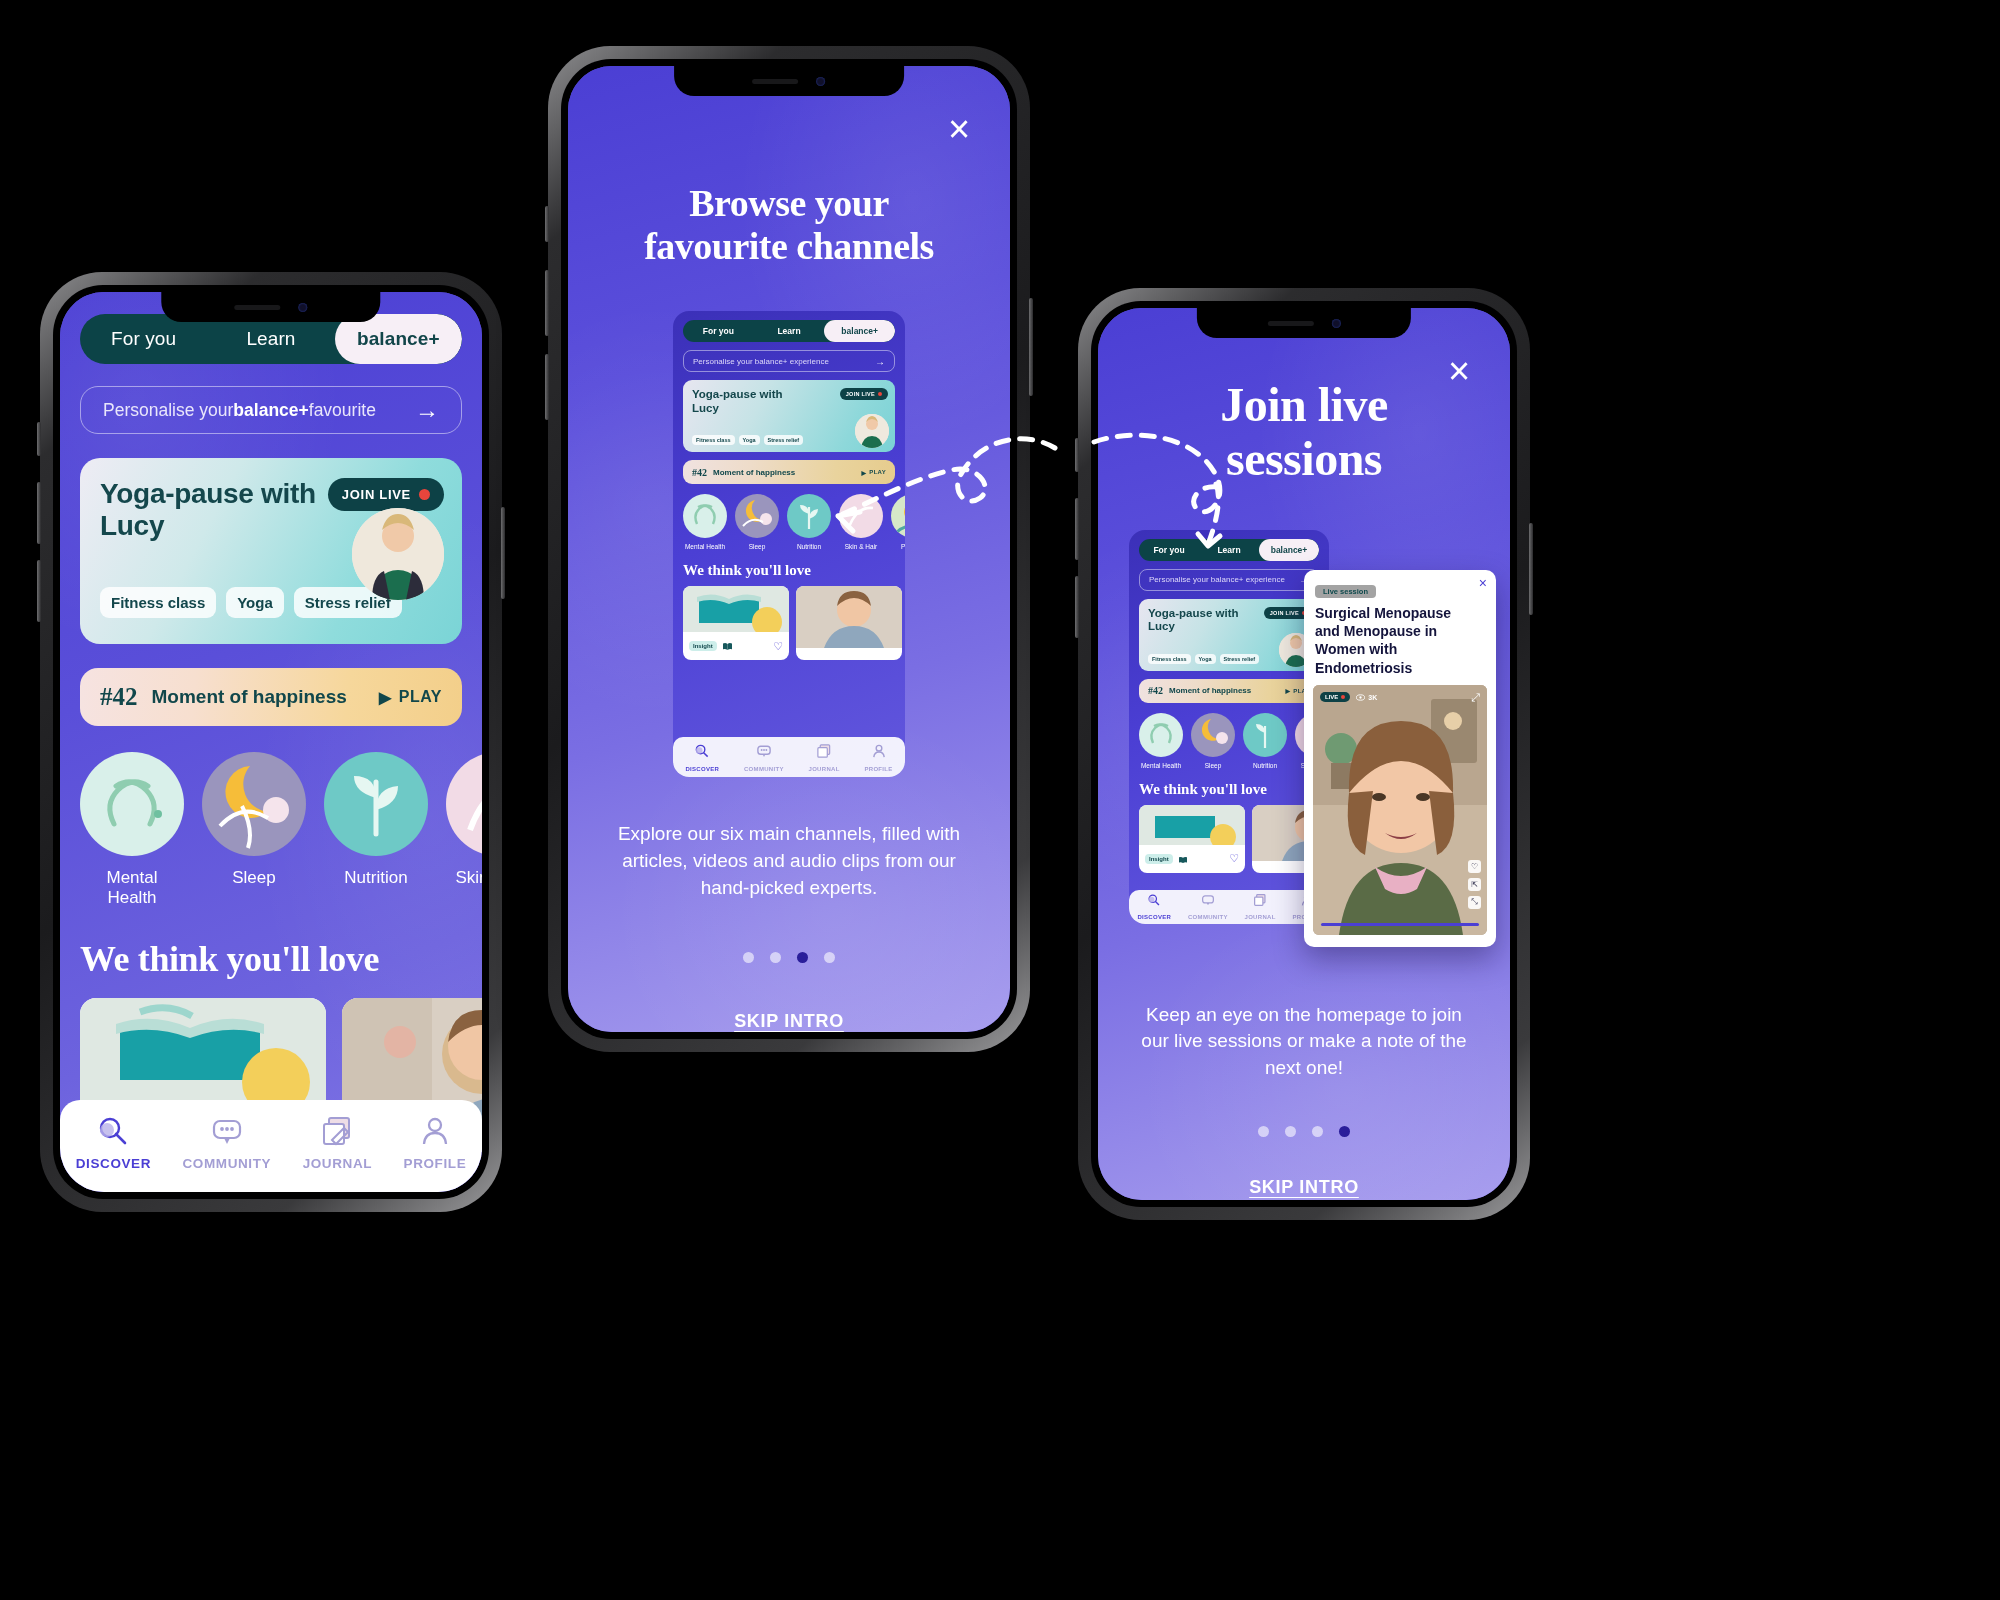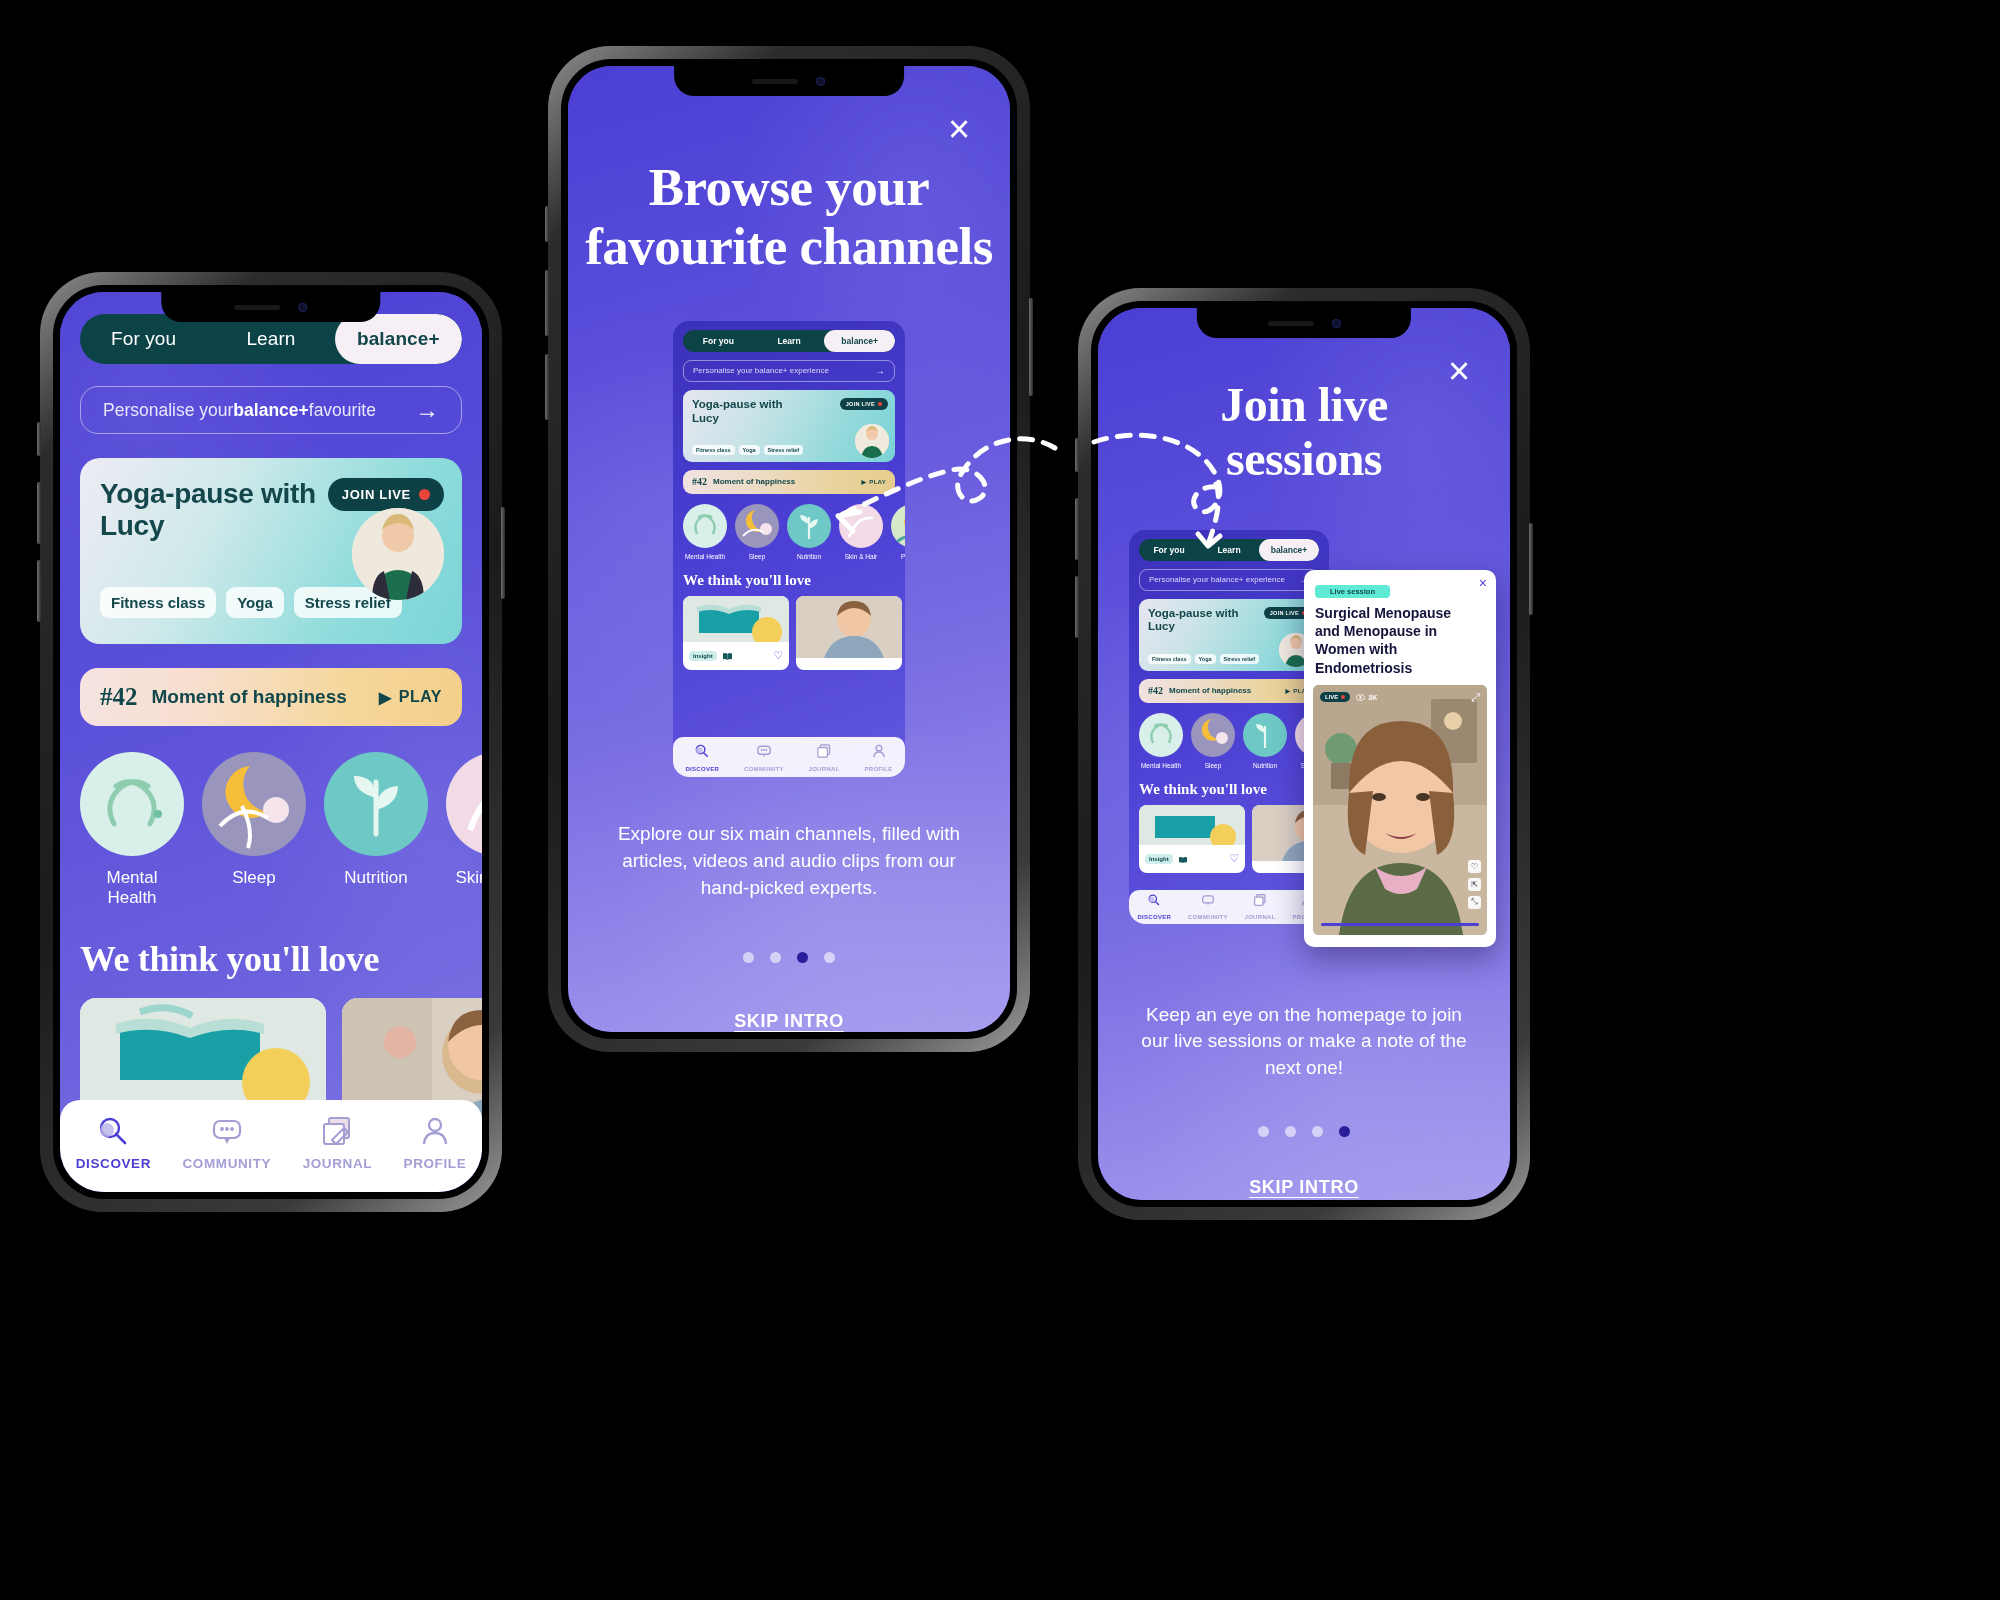--- a/index.html
+++ b/index.html
@@ -217,21 +217,21 @@
   .mini-bnav .it { text-align:center; color:#a39ed4;}
   .mini-bnav .it.on { color:#4b3fd4;}
   .mini-bnav .it .t { font-size:6px; font-weight:700; letter-spacing:.3px; margin-top:3px;}
 
   
   .livepop {
     position: absolute; background: #fff; border-radius: 10px; overflow: hidden;
     box-shadow: 0 12px 30px rgba(20,10,60,.38); z-index: 25;
   }
   .livepop .lp-head { padding: 10px 11px 8px; position: relative; }
-  .lp-badge { background:#5eead4; color:#0e4a4d; font-size:7.5px; font-weight:700; border-radius:4px; padding:2px 15px; display:inline-block;}
+  .lp-badge { background:#a3a3a3; color:#0e4a4d; font-size:7.5px; font-weight:700; border-radius:4px; padding:2px 8px; display:inline-block;}
   .lp-title { margin-top:6px; font-size:14px; line-height:1.3; font-weight:700; color:#14143c; padding-right:14px;}
   .lp-close { position:absolute; right:9px; top:8px; color:#4b3fd4; font-size:14px; line-height:11px; font-weight:400;}
   .lp-video { margin: 0 9px 12px; border-radius: 6px; overflow: hidden; position: relative; height: 250px; background:#b9a894;}
   .lp-vtop { position:absolute; top:6px; left:7px; right:7px; display:flex; align-items:center; gap:6px; z-index:3;}
   .lp-live { background:#0d4146; color:#fff; font-size:6px; font-weight:700; border-radius:7px; padding:2px 5px; display:flex; align-items:center; gap:3px;}
   .lp-live i { width:4px;height:4px;border-radius:50%;background:#e8453c;display:block;}
   .lp-eye { color:#fff; font-size:7px; font-weight:600; display:flex; align-items:center; gap:3px;}
   .lp-expand { margin-left:auto; color:#fff; font-size:11px;}
   .lp-ctrls { position:absolute; right:6px; bottom:26px; display:flex; flex-direction:column; gap:5px; z-index:3;}
   .lp-ctrls span { width:13px;height:13px;border-radius:3px;background:rgba(255,255,255,.9); display:flex;align-items:center;justify-content:center;font-size:8px;color:#2b2b4a;}
@@ -448,21 +448,21 @@
     <div class="screen">
       <div class="onb-bg"></div>
       <div class="notch">
         <div class="speaker"></div>
         <div class="cam"></div>
       </div>
 
       <div class="onb">
         <div class="close-x">×</div>
 
-        <div class="onb-title" style="margin-top:92px; font-size:53px;">
+        <div class="onb-title" style="margin-top:116px; font-size:38px;">
           <div>Browse your</div>
           <div>favourite channels</div>
         </div>
 
         <div class="mini" style="width:232px;height:492px;margin-top:44px;">
           <div class="m-pad">
             <div class="mini-seg">
               <div>For you</div>
               <div>Learn</div>
               <div class="on">balance+</div>

